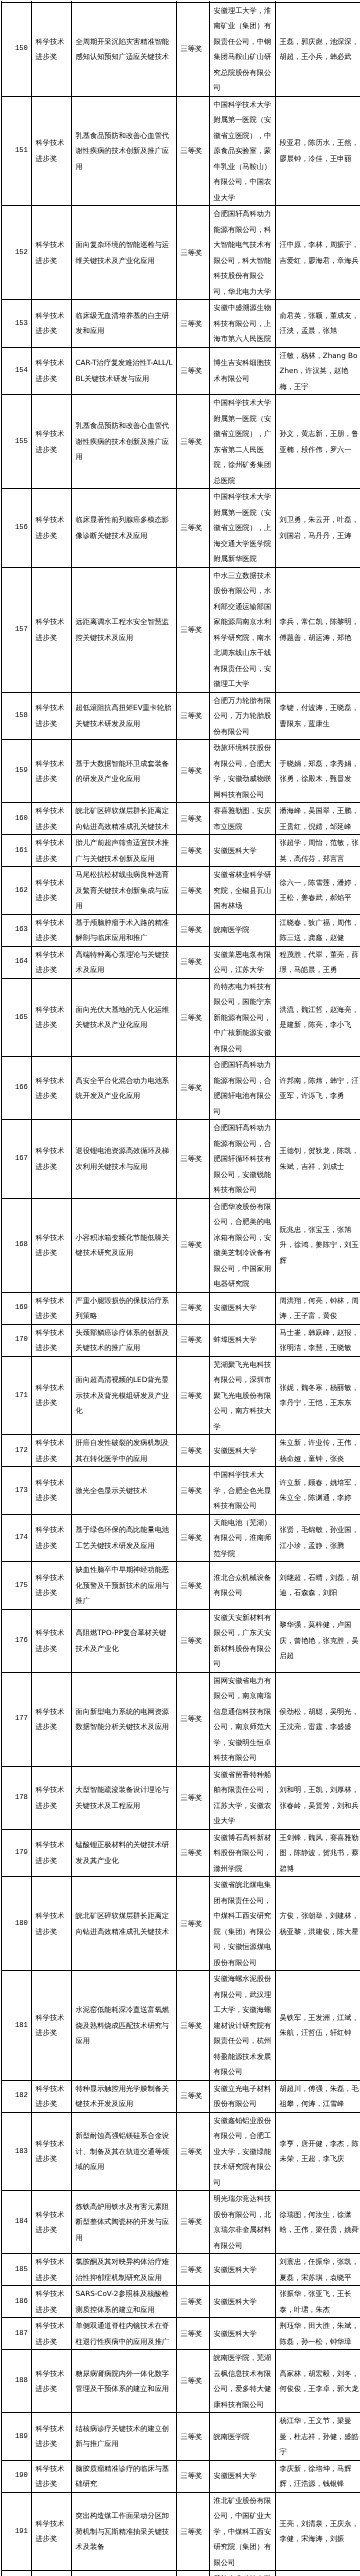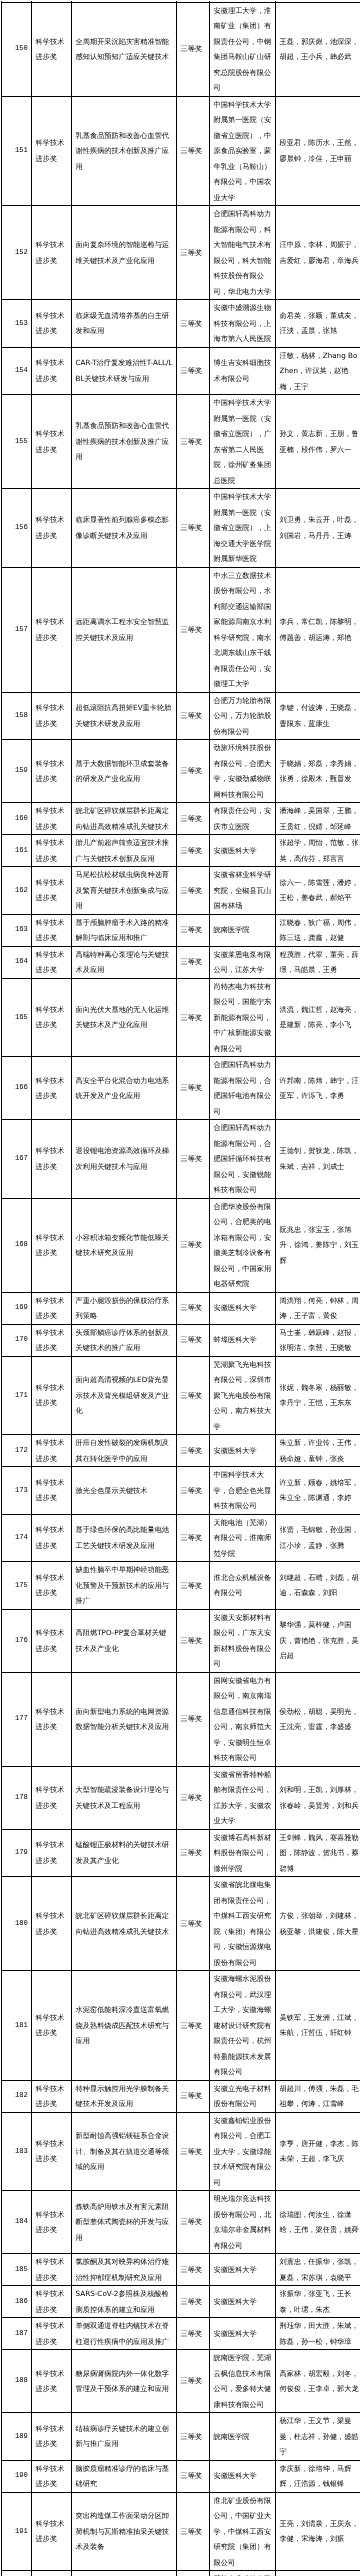--- a/index.html
+++ b/index.html
@@ -119,21 +119,21 @@
     <td class="c-proj">基于大数据智能环卫成套装备的研发及产业化应用</td>
     <td class="c-grade">三等奖</td>
     <td class="c-org">劲旅环境科技股份有限公司，合肥大学，安徽劲威物联网科技有限公司</td>
     <td class="c-names">于晓娟，郑磊，李秀娟，张勇，徐殿木，甄冒发</td>
   </tr>
       <tr>
     <td class="c-no">160</td>
     <td class="c-cat">科学技术进步奖</td>
     <td class="c-proj">皖北矿区碎软煤层群长距离定向钻进高效精准成孔关键技术</td>
     <td class="c-grade">三等奖</td>
-    <td class="c-org">有限责任公司，安庆市立医院</td>
+    <td class="c-org">赛喜雅勒图，安庆市立医院</td>
     <td class="c-names">潘海峰，吴国翠，王鹏，王贵红，倪婧，邹延峰</td>
   </tr>
       <tr>
     <td class="c-no">161</td>
     <td class="c-cat">科学技术进步奖</td>
     <td class="c-proj">胎儿产前超声筛查适宜技术推广与关键技术创新及应用</td>
     <td class="c-grade">三等奖</td>
     <td class="c-org">安徽医科大学</td>
     <td class="c-names">张超学，周怡，范敏，张英，高传芬，郑言言</td>
   </tr>

